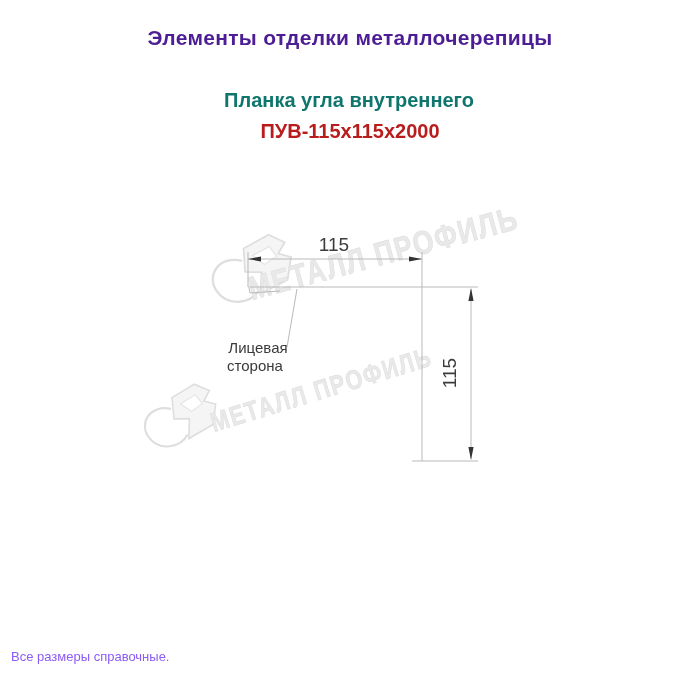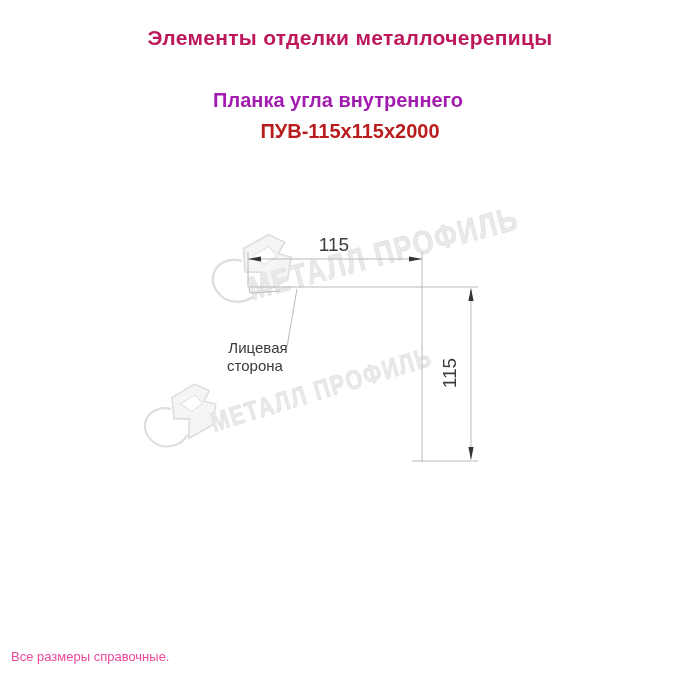--- a/index.html
+++ b/index.html
@@ -16,32 +16,32 @@
     overflow: hidden;
   }
   .page-title {
     position: absolute;
     top: 26px;
     left: 0;
     width: 700px;
     text-align: center;
     font-size: 21px;
     font-weight: bold;
-    color: #be185d;
+    color: #4c1d95;
     letter-spacing: 0.3px;
   }
   .product-name {
     position: absolute;
     top: 89px;
-    left: 0;
+    left: 11px;
     width: 676px;
     text-align: center;
     font-size: 20px;
     font-weight: bold;
-    color: #a21caf;
+    color: #0f766e;
   }
   .product-code {
     position: absolute;
     top: 120px;
     left: 0;
     width: 700px;
     text-align: center;
     font-size: 20px;
     font-weight: bold;
     color: #b91c1c;
@@ -50,21 +50,21 @@
     position: absolute;
     top: 0;
     left: 0;
   }
   .footnotes {
     position: absolute;
     left: 11px;
     top: 648px;
     font-size: 13px;
     line-height: 18px;
-    color: #ec4899;
+    color: #8b5cf6;
   }
   .dim-text {
     font-family: "Liberation Sans", sans-serif;
     font-size: 19px;
     fill: #3c3c3c;
   }
   .face-text {
     font-family: "Liberation Sans", sans-serif;
     font-size: 15px;
     fill: #3a3a3a;

